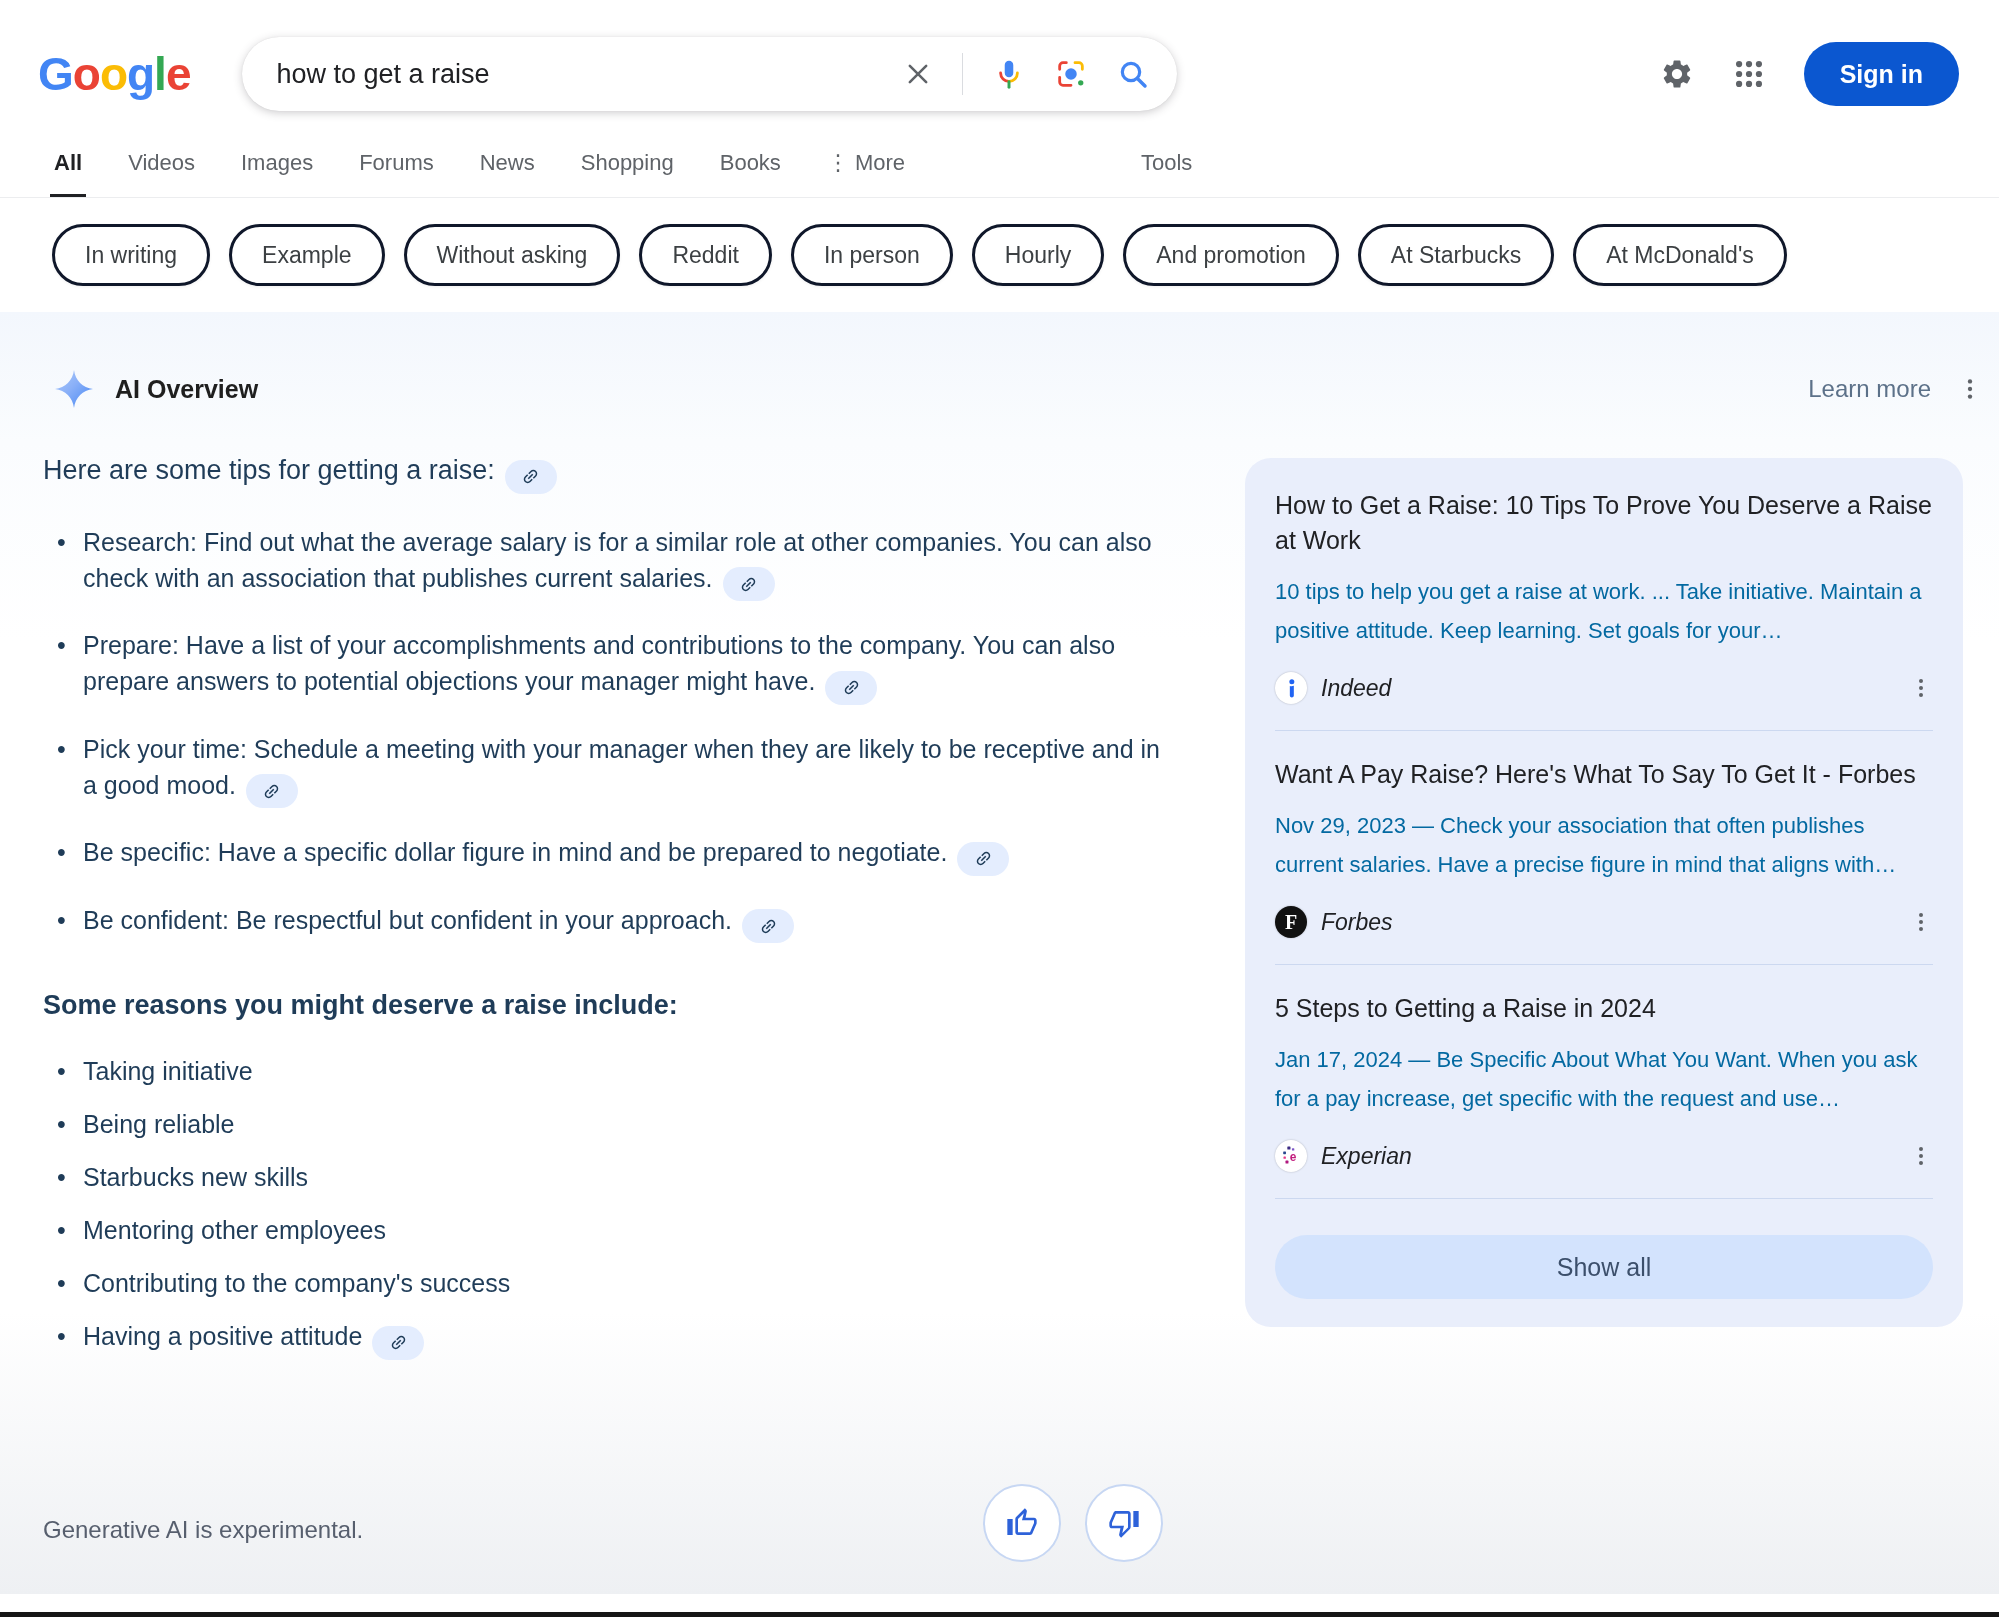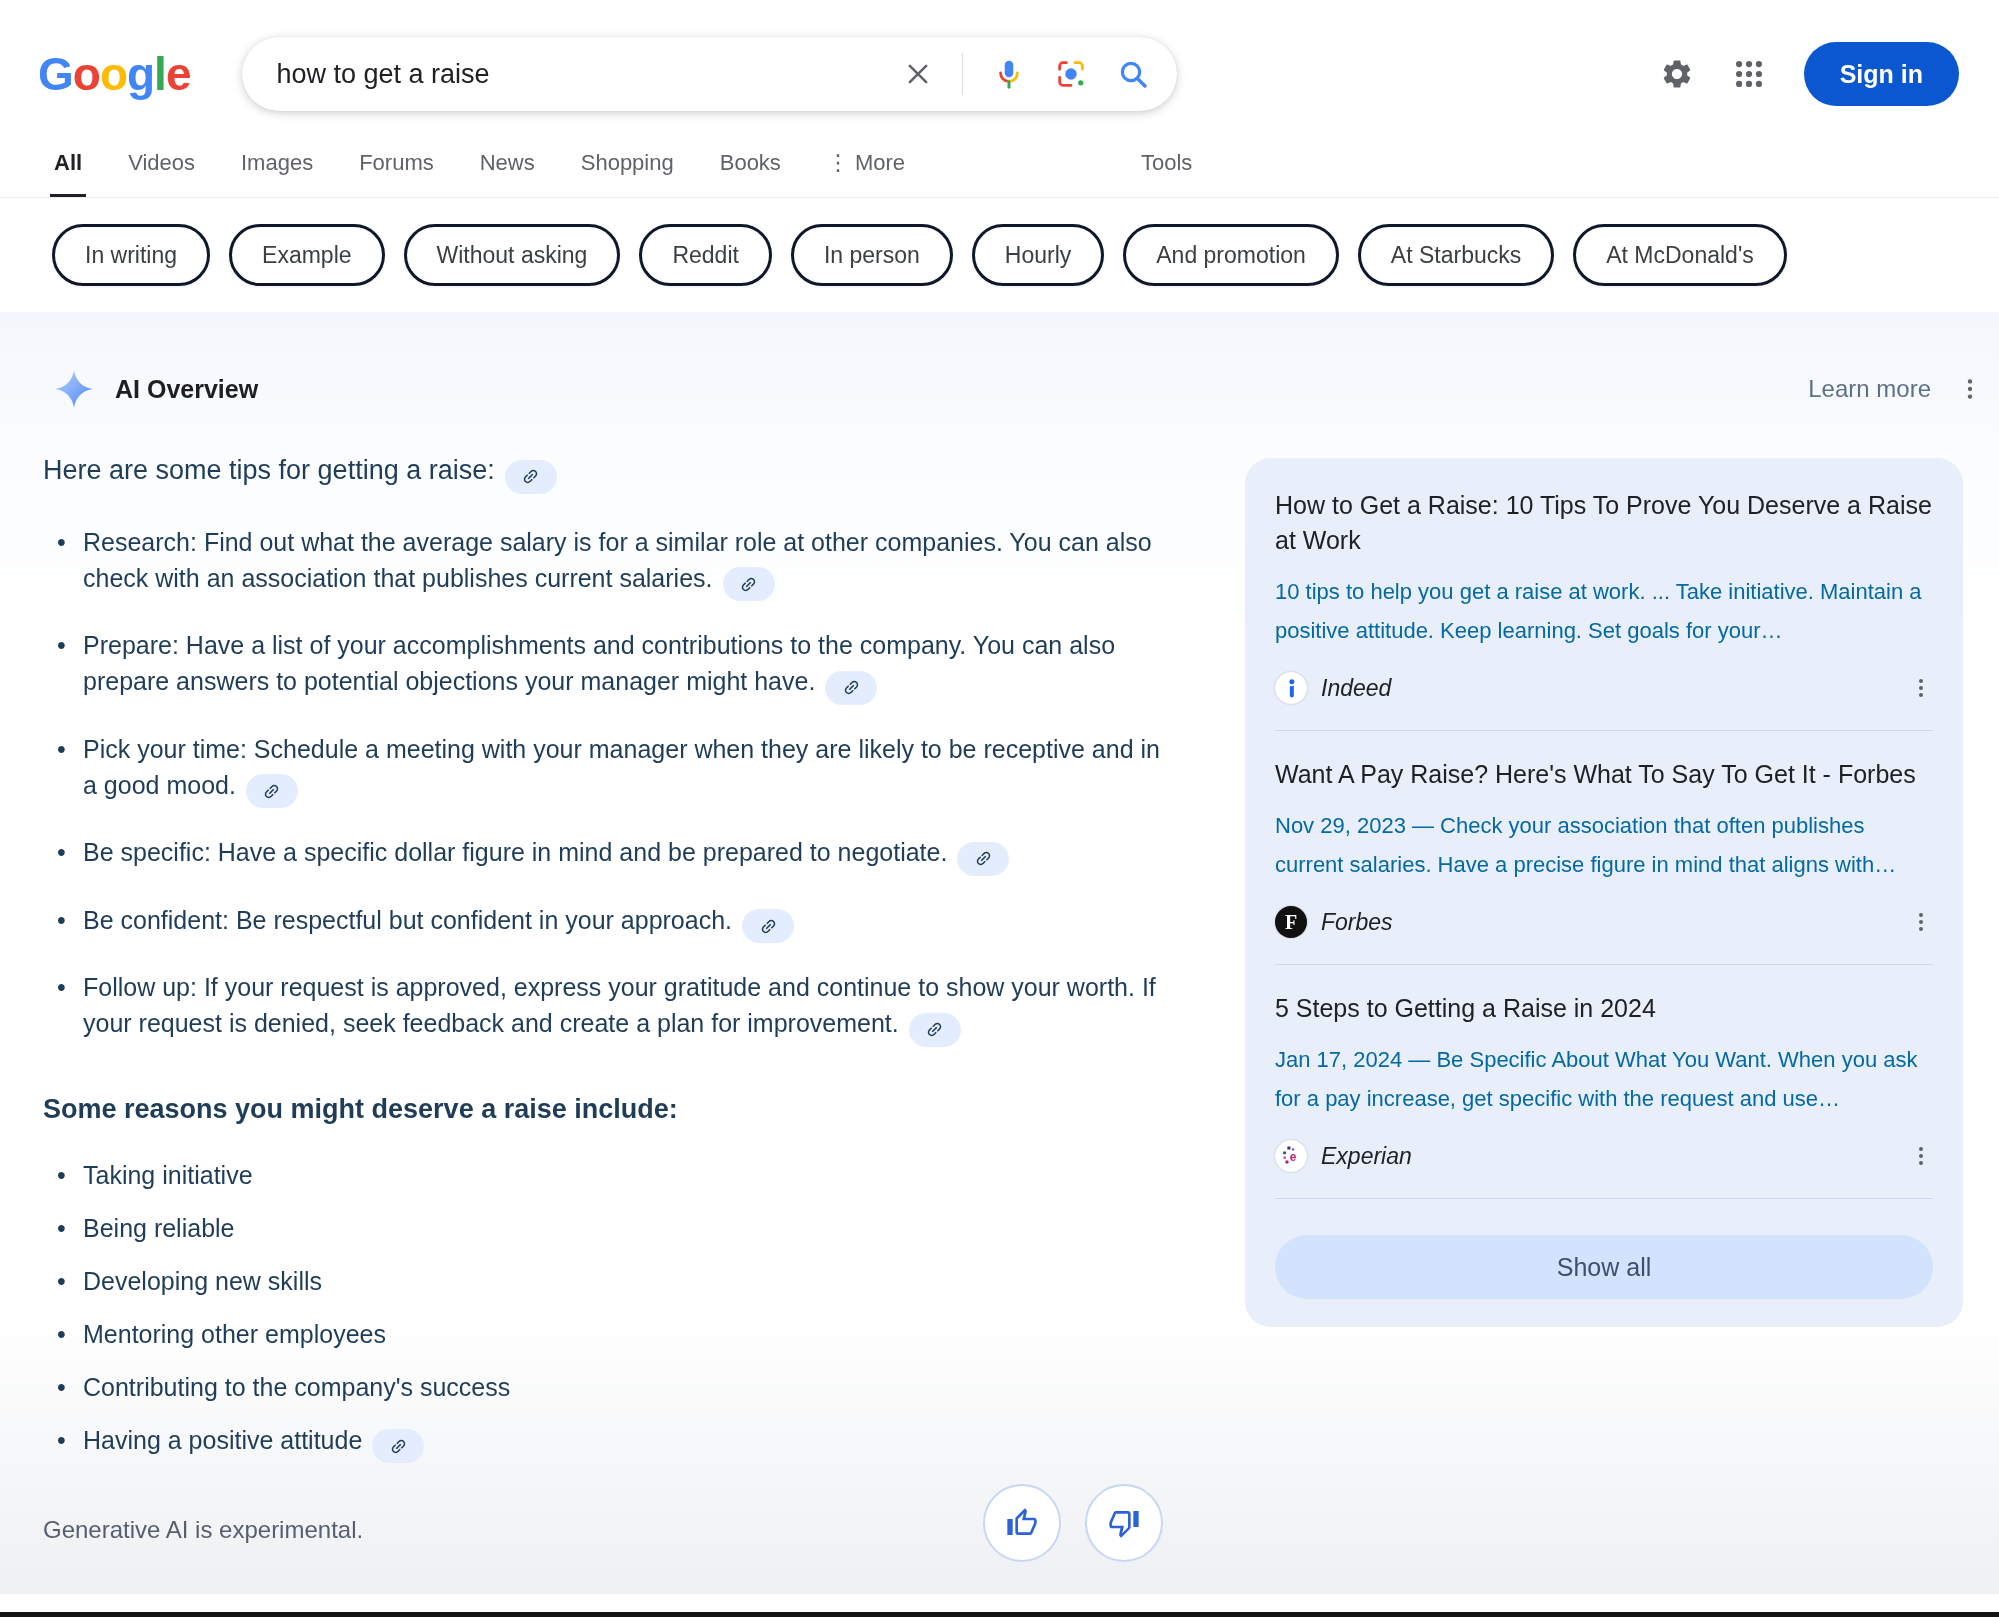--- a/index.html
+++ b/index.html
@@ -311,45 +311,36 @@
           <li>
             <span>Be confident: Be respectful but confident in your approach.</span><span class="link-chip">
               <svg width="19" height="19" viewBox="0 0 24 24" fill="#1f3c58">
                 <g transform="rotate(-45 12 12)">
                   <path d="M3.9 12c0-1.71 1.39-3.1 3.1-3.1h4V7H7c-2.76 0-5 2.24-5 5s2.24 5 5 5h4v-1.9H7c-1.71 0-3.1-1.39-3.1-3.1zM8 13h8v-2H8v2zm9-6h-4v1.9h4c1.71 0 3.1 1.39 3.1 3.1s-1.39 3.1-3.1 3.1h-4V17h4c2.76 0 5-2.24 5-5s-2.24-5-5-5z"></path>
                 </g>
               </svg>
             </span>
           </li>
 
-          <li>
-            <span>Follow up: If your request is approved, express your gratitude and continue to show your worth. If your request is denied, seek feedback and create a plan for improvement.</span><span class="link-chip">
-              <svg width="19" height="19" viewBox="0 0 24 24" fill="#1f3c58">
-                <g transform="rotate(-45 12 12)">
-                  <path d="M3.9 12c0-1.71 1.39-3.1 3.1-3.1h4V7H7c-2.76 0-5 2.24-5 5s2.24 5 5 5h4v-1.9H7c-1.71 0-3.1-1.39-3.1-3.1zM8 13h8v-2H8v2zm9-6h-4v1.9h4c1.71 0 3.1 1.39 3.1 3.1s-1.39 3.1-3.1 3.1h-4V17h4c2.76 0 5-2.24 5-5s-2.24-5-5-5z"></path>
-                </g>
-              </svg>
-            </span>
-          </li>
         </ul>
 
       <div class="ai-h bold">Some reasons you might deserve a raise include:</div>
 
       <ul class="ai-list reasons">
 
           <li>
             <span>Taking initiative</span>
           </li>
 
           <li>
             <span>Being reliable</span>
           </li>
 
           <li>
-            <span>Developing new skills</span>
+            <span>Starbucks new skills</span>
           </li>
 
           <li>
             <span>Mentoring other employees</span>
           </li>
 
           <li>
             <span>Contributing to the company's success</span>
           </li>
 

